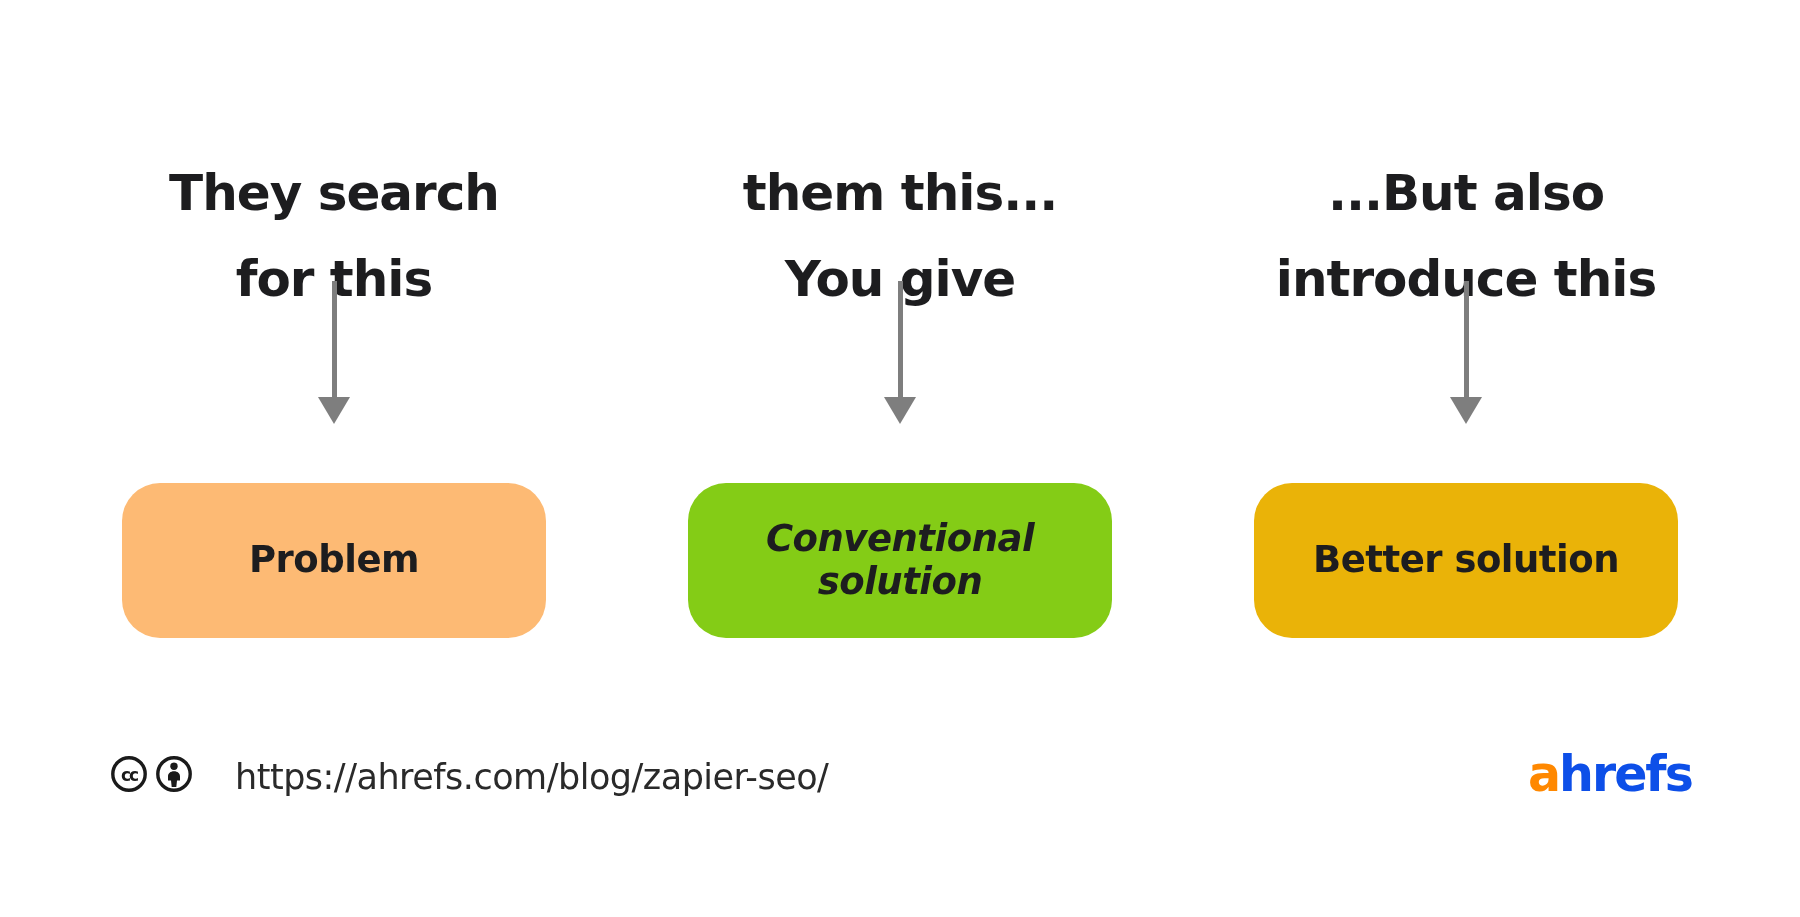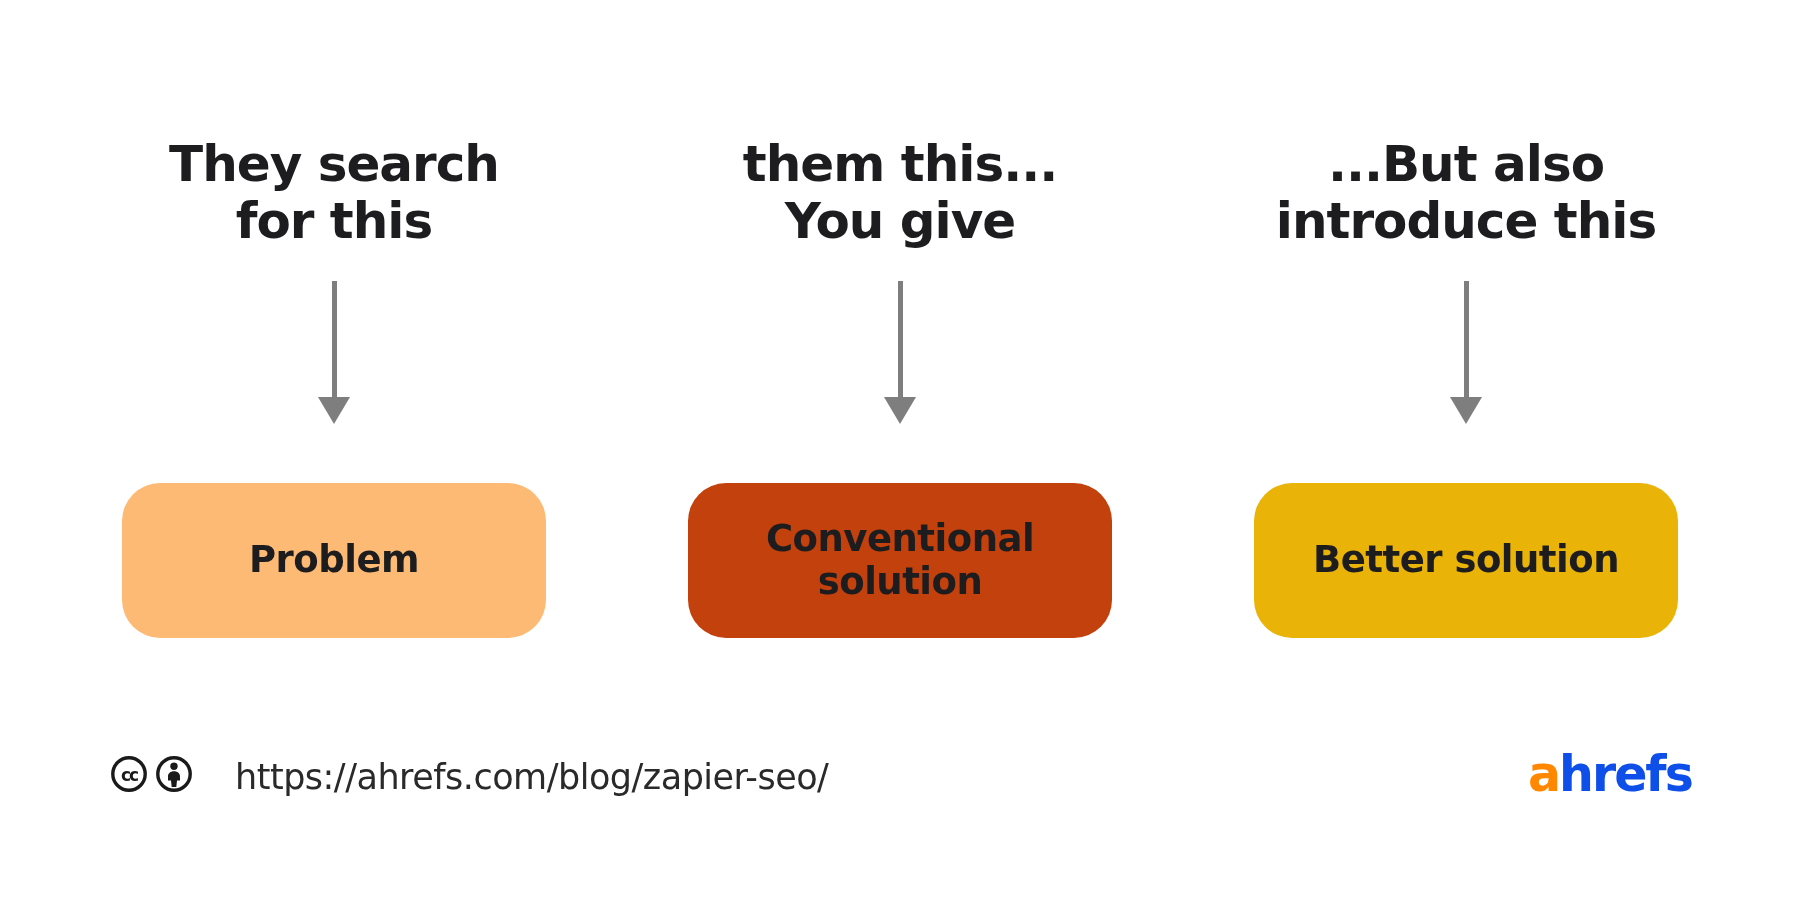--- a/index.html
+++ b/index.html
@@ -11,21 +11,21 @@
   .col-1 { left:119px; }
   .col-2 { left:685px; }
   .col-3 { left:1251px; }
 
   .heading {
     position:absolute; top:94px; left:50%; transform:translateX(-50%);
     width:460px; text-align:center;
     font-size:50px; line-height:57px; font-weight:700;
     letter-spacing:-1px; color:#1d1d1f; white-space:nowrap;
   }
-  .heading span { display:block; }
+  .heading span { display:block;margin-top:29px; }
 
   .arrow {
     position:absolute; top:281px; left:50%; transform:translateX(-50%);
     display:flex; flex-direction:column; align-items:center;
   }
   .arrow .shaft { width:5px; height:116px; background:#7e7e7e; }
   .arrow .head {
     width:0; height:0;
     border-left:16px solid transparent; border-right:16px solid transparent;
     border-top:27px solid #7e7e7e;
@@ -71,21 +71,21 @@
 
   <section class="col col-2">
     <h2 class="heading">
       <span>them this...</span>
       <span>You give</span>
     </h2>
     <div class="arrow">
       <span class="shaft" style="background-color: rgb(126, 126, 126);"></span>
       <span class="head" style="border-top-color: rgb(126, 126, 126);"></span>
     </div>
-    <div class="pill" style="background-color: #c2410c;">Conventional solution</div>
+    <div class="pill" style="background-color: #84cc16; font-style: italic;">Conventional solution</div>
   </section>
 
   <section class="col col-3">
     <h2 class="heading">
       <span>...But also</span>
       <span>introduce this</span>
     </h2>
     <div class="arrow">
       <span class="shaft" style="background-color: rgb(126, 126, 126);"></span>
       <span class="head" style="border-top-color: rgb(126, 126, 126);"></span>

